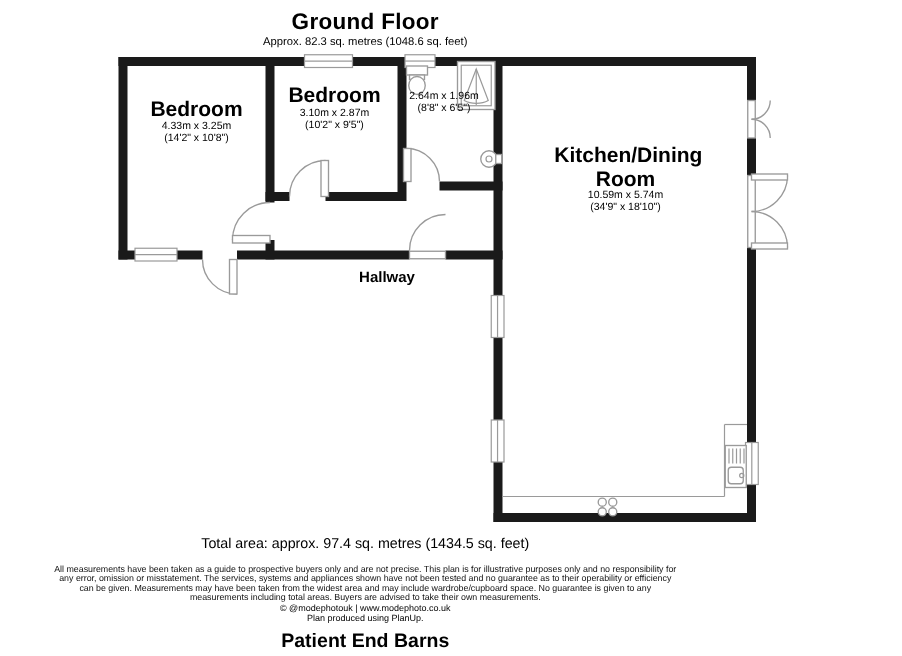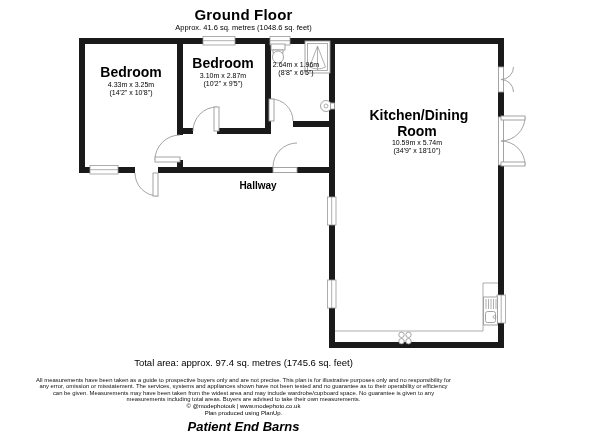--- a/index.html
+++ b/index.html
@@ -18,34 +18,34 @@
   .subtitle{top:23px;font-size:7.5px;}
   .plan-svg{position:absolute;left:0;top:0;}
   .room-label{position:absolute;transform:translateX(-50%);text-align:center;line-height:1.12;}
   .rn{font-weight:bold;font-size:14px;}
   .rd{font-size:7px;}
   .hallway-label{font-weight:bold;font-size:10px;margin-top:44px;}
   .total{top:357px;font-size:9.5px;}
   .disclaimer{top:377px;font-size:5.9px;line-height:1.06;color:#111;}
   .credit{top:403px;font-size:6px;}
   .produced{top:410px;font-size:6px;}
-  .property{top:419px;font-size:13px;font-weight:bold;font-style:italic;}
+  .property{top:419px;font-size:13px;font-weight:bold;}
   .wall{fill:var(--wall);}
   .win{fill:#fff;stroke:var(--line);stroke-width:0.8;}
   .winline{stroke:var(--line);stroke-width:0.8;}
   .arc{fill:none;stroke:var(--line);stroke-width:0.9;}
   .leaf{fill:#fff;stroke:var(--line);stroke-width:0.9;}
   .fix{fill:#fff;stroke:var(--line);stroke-width:0.9;}
   .fixline{stroke:var(--line);stroke-width:0.8;fill:none;}
 </style>
 </head>
 <body>
 
 <div class="abs center title">Ground Floor</div>
-<div class="abs center subtitle">Approx. 41.6 sq. metres (1048.6 sq. feet)</div>
+<div class="abs center subtitle">Approx. 82.3 sq. metres (1048.6 sq. feet)</div>
 
 <svg class="plan-svg" width="601" height="437" viewBox="0 0 601 437">
 
   <g>
     <rect class="wall" x="79" y="38" width="425" height="6"></rect>
     <rect class="wall" x="79" y="38" width="6" height="135"></rect>
     <rect class="wall" x="79" y="167" width="11" height="6"></rect>
     <rect class="wall" x="118" y="167" width="17" height="6"></rect>
     <rect class="wall" x="158" y="167" width="115" height="6"></rect>
     <rect class="wall" x="297" y="167" width="38" height="6"></rect>
@@ -182,27 +182,27 @@
 
 <div class="room-label" style="left:296px;top:61px;width:50px;">
   <div class="rd">2.64m x 1.96m</div>
   <div class="rd">(8'8" x 6'5")</div>
 </div>
 
 <div class="room-label" style="left:258px;top:136px;width:60px;">
   <div class="hallway-label">Hallway</div>
 </div>
 
-<div class="room-label" style="left:417px;top:108px;width:95px;">
+<div class="room-label" style="left:417px;top:96px;width:95px;">
   <div class="rn">Kitchen/Dining Room</div>
   <div class="rd">10.59m x 5.74m</div>
   <div class="rd">(34'9" x 18'10")</div>
 </div>
 
-<div class="abs center total">Total area: approx. 97.4 sq. metres (1745.6 sq. feet)</div>
+<div class="abs center total">Total area: approx. 97.4 sq. metres (1434.5 sq. feet)</div>
 <div class="abs center disclaimer">
   <div>All measurements have been taken as a guide to prospective buyers only and are not precise. This plan is for illustrative purposes only and no responsibility for</div>
   <div>any error, omission or misstatement. The services, systems and appliances shown have not been tested and no guarantee as to their operability or efficiency</div>
   <div>can be given. Measurements may have been taken from the widest area and may include wardrobe/cupboard space. No guarantee is given to any</div>
   <div>measurements including total areas. Buyers are advised to take their own measurements.</div>
 </div>
 <div class="abs center credit">© @modephotouk | www.modephoto.co.uk</div>
 <div class="abs center produced">Plan produced using PlanUp.</div>
 <div class="abs center property">Patient End Barns</div>
 

